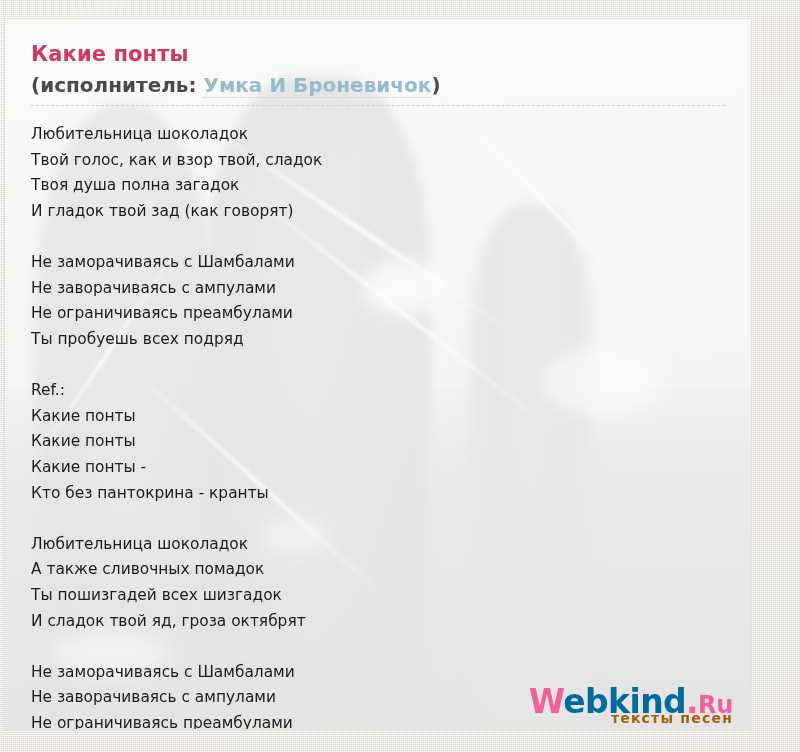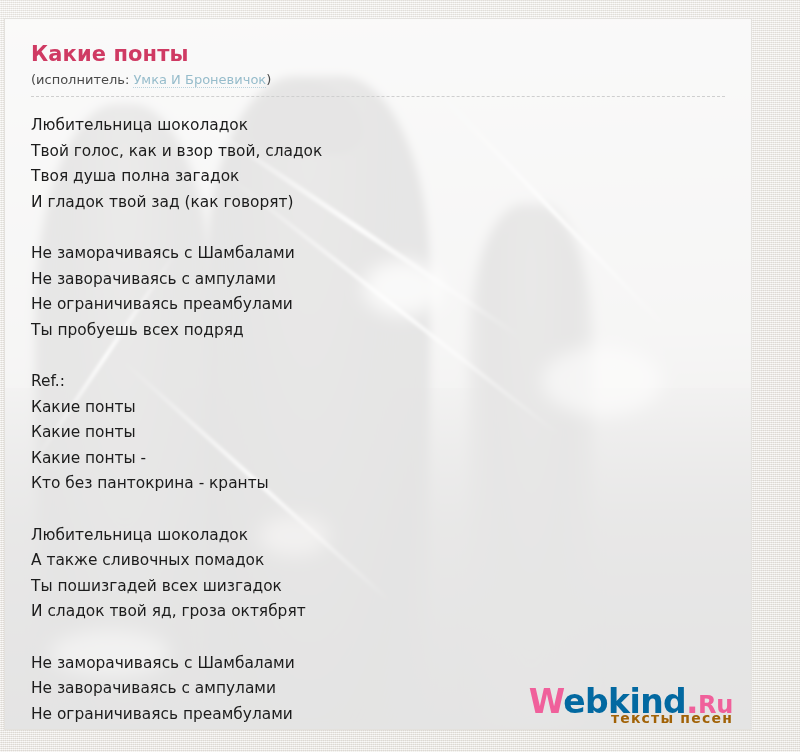--- a/index.html
+++ b/index.html
@@ -124,23 +124,24 @@
     margin: 0;
     font-size: 21px;
     font-weight: bold;
     color: #cf3a63;
     letter-spacing: 0.1px;
     line-height: 1.25;
   }
 
   .artist-line {
     margin: 5px 0 0 0;
-    font-size: 13px;
+    font-size: 20px;
     color: #4a4a4a;
     line-height: 1.3;
+    font-weight: bold;
   }
   .artist-link {
     color: #96bccb;
     text-decoration: none;
     border-bottom: 1px dotted #b8d2dc;
     cursor: pointer;
   }
 
   .header-rule {
     margin: 7px 0 0 0;

